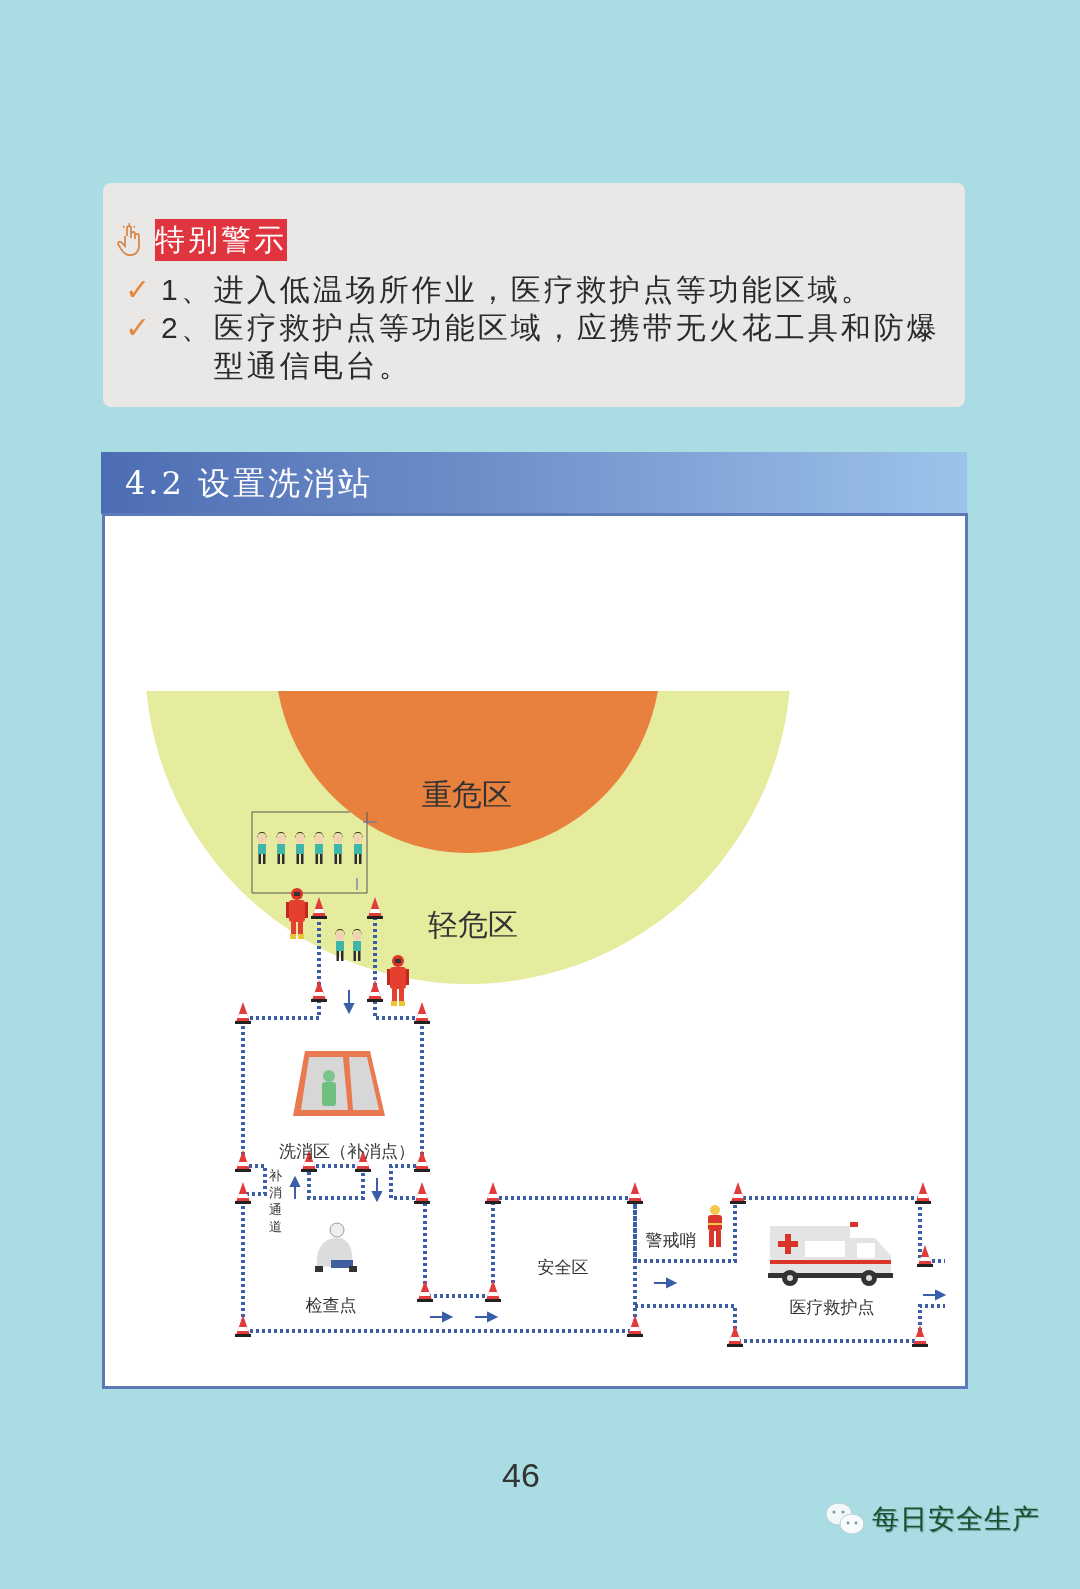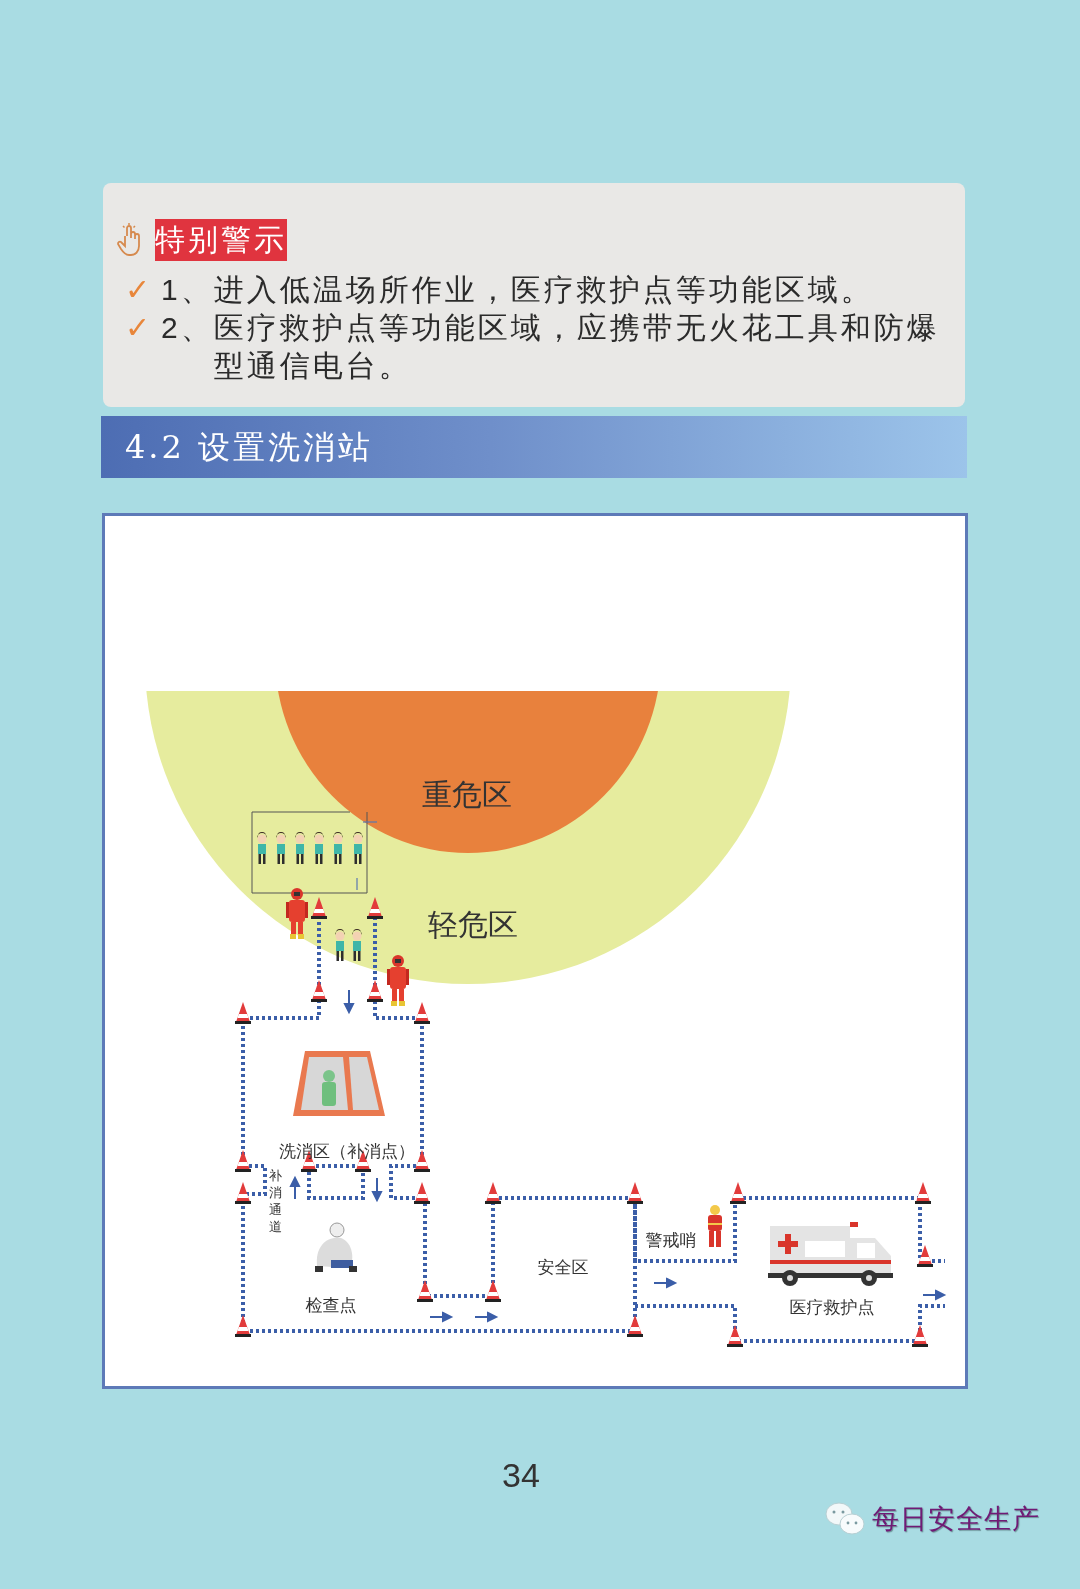--- a/index.html
+++ b/index.html
@@ -7,30 +7,30 @@
        font-family:"DejaVu Serif","Liberation Serif",serif;color:#222;}
   .warn-card{position:absolute;left:103px;top:183px;width:862px;height:224px;background:#e9e8e6;
        border-radius:8px;}
   .warn-head{position:absolute;left:12px;top:36px;display:flex;align-items:center;}
   .hand-icon{width:32px;height:36px;margin-right:8px;}
   .warn-badge{background:#e0343f;color:#fff;font-size:30px;padding:2px 0;letter-spacing:3px;line-height:38px;}
   .warn-list{position:absolute;left:22px;top:88px;right:16px;}
   .warn-item{display:flex;font-size:30px;line-height:38px;letter-spacing:3px;color:#2b2b2b;}
   .check{color:#e8863a;width:36px;flex:none;font-family:"DejaVu Sans",sans-serif;}
   .num{flex:none;font-family:"Liberation Sans",sans-serif;}
-  .section-bar{position:absolute;left:101px;top:416px;width:866px;height:62px;
+  .section-bar{position:absolute;left:101px;top:452px;width:866px;height:62px;
        background:linear-gradient(90deg,#4d6db3 0%,#6f8fca 45%,#9cc4ea 100%);}
   .section-title{position:absolute;left:24px;top:0;line-height:62px;color:#fff;font-size:32px;letter-spacing:3px;}
   .content-card{position:absolute;left:102px;top:513px;width:860px;height:870px;background:#fff;
        border:3px solid #5d7ab8;}
   .para{position:absolute;left:28px;top:14px;width:810px;font-size:28px;line-height:36px;letter-spacing:2.5px;color:#2a2a2a;text-indent:2em;}
   .diagram{position:absolute;left:0;top:0;}
   .page-num{position:absolute;left:502px;top:1456px;font-family:"Liberation Sans",sans-serif;font-size:34px;color:#333;}
   .watermark{position:absolute;left:824px;top:1500px;display:flex;align-items:center;}
-  .wm-text{font-family:"DejaVu Sans",sans-serif;font-size:27px;color:#701a75;text-shadow:1px 1px 1px #6a8f95;letter-spacing:1px;margin-left:4px;}
+  .wm-text{font-family:"DejaVu Sans",sans-serif;font-size:27px;color:#14532d;text-shadow:1px 1px 1px #6a8f95;letter-spacing:1px;margin-left:4px;}
   svg text{font-family:"DejaVu Sans",sans-serif;}
 </style>
 </head>
 <body>
 
 <div class="warn-card">
   <div class="warn-head">
     <svg class="hand-icon" viewBox="0 0 32 36">
       <path d="M12 14 V6 a2 2 0 0 1 4 0 V16 M16 16 V12 a2 2 0 0 1 4 0 V17 M20 17 V14 a2 2 0 0 1 4 0 V24 c0 6 -4 9 -8 9 h-2 c-4 0 -6 -3 -8 -6 l-3 -5 a2 2 0 0 1 3 -2 l4 4 V14" fill="none" stroke="#d68a4e" stroke-width="1.8"></path>
       <path d="M14 1 v2 M8 4 l1.5 1.5 M20 4 l-1.5 1.5" stroke="#d68a4e" stroke-width="1.5"></path>
@@ -212,21 +212,21 @@
       <rect x="663" y="757" width="125" height="5" fill="#333"></rect>
       <circle cx="685" cy="762" r="8" fill="#333"></circle>
         <circle cx="685" cy="762" r="3" fill="#ddd"></circle>
       <circle cx="764" cy="762" r="8" fill="#333"></circle>
         <circle cx="764" cy="762" r="3" fill="#ddd"></circle>
     </g>
     <text x="727" y="797" font-size="17" fill="#333" text-anchor="middle">医疗救护点</text>
   </svg>
 </div>
 
-<div class="page-num">34</div>
+<div class="page-num">46</div>
 <div class="watermark">
   <svg width="44" height="38" viewBox="0 0 44 38">
     <ellipse cx="15" cy="14" rx="13" ry="11" fill="#f2f8f9" stroke="#b7cfd3"></ellipse>
     <ellipse cx="28" cy="24" rx="12" ry="10" fill="#f7fbfc" stroke="#b7cfd3"></ellipse>
     <circle cx="10" cy="12" r="1.5" fill="#7a9aa0"></circle>
       <circle cx="19" cy="12" r="1.5" fill="#7a9aa0"></circle>
     <circle cx="24" cy="23" r="1.4" fill="#7a9aa0"></circle>
       <circle cx="32" cy="23" r="1.4" fill="#7a9aa0"></circle>
   </svg>
   <span class="wm-text">每日安全生产</span>

